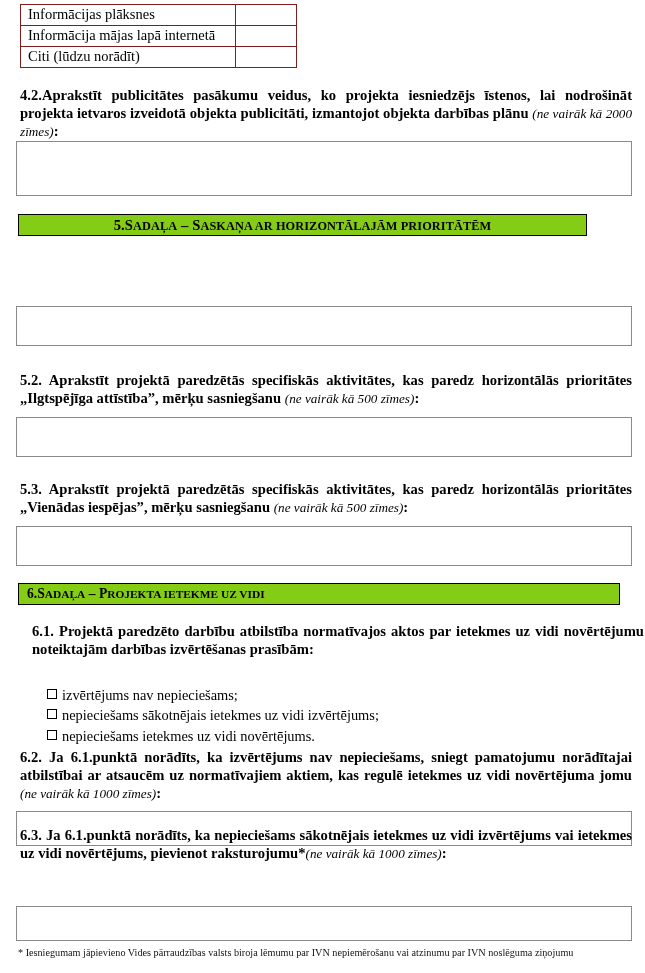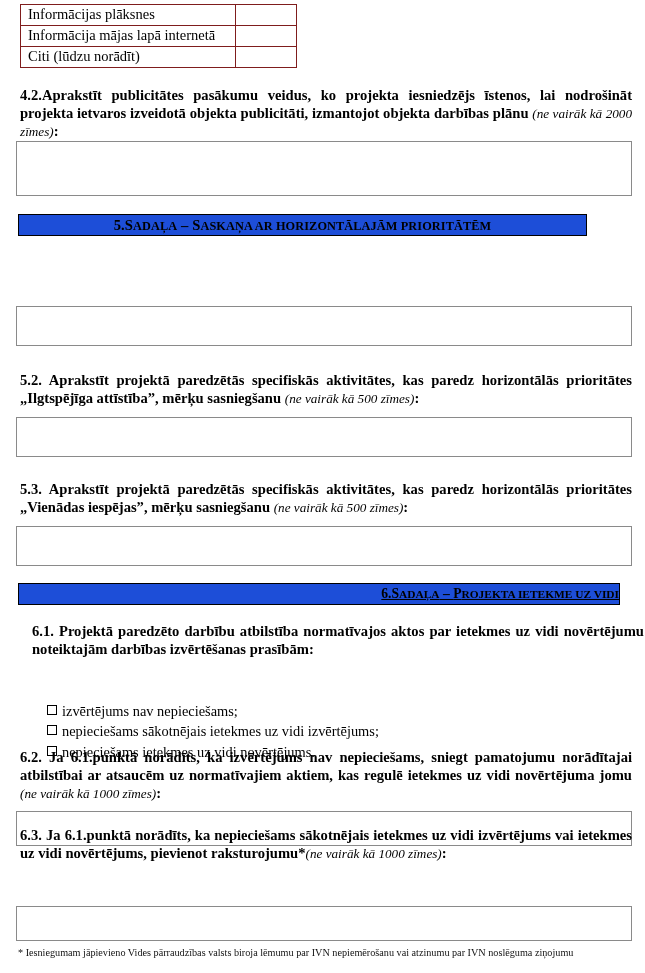--- a/index.html
+++ b/index.html
@@ -65,41 +65,40 @@
   .answer-box {
     position: absolute;
     border: 1px solid #8a8a8a;
     background: #ffffff;
     box-sizing: border-box;
   }
 
   
   .section-header {
     position: absolute;
-    background: #1d4ed8;
+    background: #84cc16;
     border: 1.6px solid #000;
     box-sizing: border-box;
     font-weight: bold;
     overflow: hidden;
     white-space: nowrap;
   }
   .section-header.centered {
     text-align: center;
     font-size: 14.6px;
     letter-spacing: 0.1px;
   }
   .section-header.centered .cap { font-size: 14.6px; }
   .section-header.centered .sc { font-size: 12.3px; }
 
   .section-header.lefted {
-    text-align: right;
-    padding-left: 36px;
+    text-align: left;
+    padding-left: 8px;
     font-size: 13.6px;
     font-variant: normal;
-    text-decoration: underline;
   }
   .section-header.lefted .cap { font-size: 13.6px; }
   .section-header.lefted .sc { font-size: 11.4px; }
 
   
   .options {
     position: absolute;
     font-size: 14.4px;
     line-height: 1.42;
   }
@@ -180,21 +179,21 @@
 
   <div class="section-header lefted" style="left:18px; top:583px; width:602px; height:22px; line-height:20px;">
     <span class="cap">6.S</span><span class="sc">ADAĻA</span><span class="cap"> – </span><span class="cap">P</span><span class="sc">ROJEKTA IETEKME UZ VIDI</span>
   </div>
 
   <div class="q" style="left:32px; top:623px; width:612px;">
     <span>6.1.</span>
     <span>Projektā paredzēto darbību atbilstība normatīvajos aktos par ietekmes uz vidi novērtējumu noteiktajām darbības izvērtēšanas prasībām:</span>
   </div>
 
-  <div class="options" style="left:47px; top:685px; width:500px;margin-top:16px;">
+  <div class="options" style="left:47px; top:685px; width:500px;">
     <div class="option-row">
       <span class="cb"></span><span>izvērtējums nav nepieciešams;</span>
     </div>
     <div class="option-row">
       <span class="cb"></span><span>nepieciešams sākotnējais ietekmes uz vidi izvērtējums;</span>
     </div>
     <div class="option-row">
       <span class="cb"></span><span>nepieciešams ietekmes uz vidi novērtējums.</span>
     </div>
   </div>

